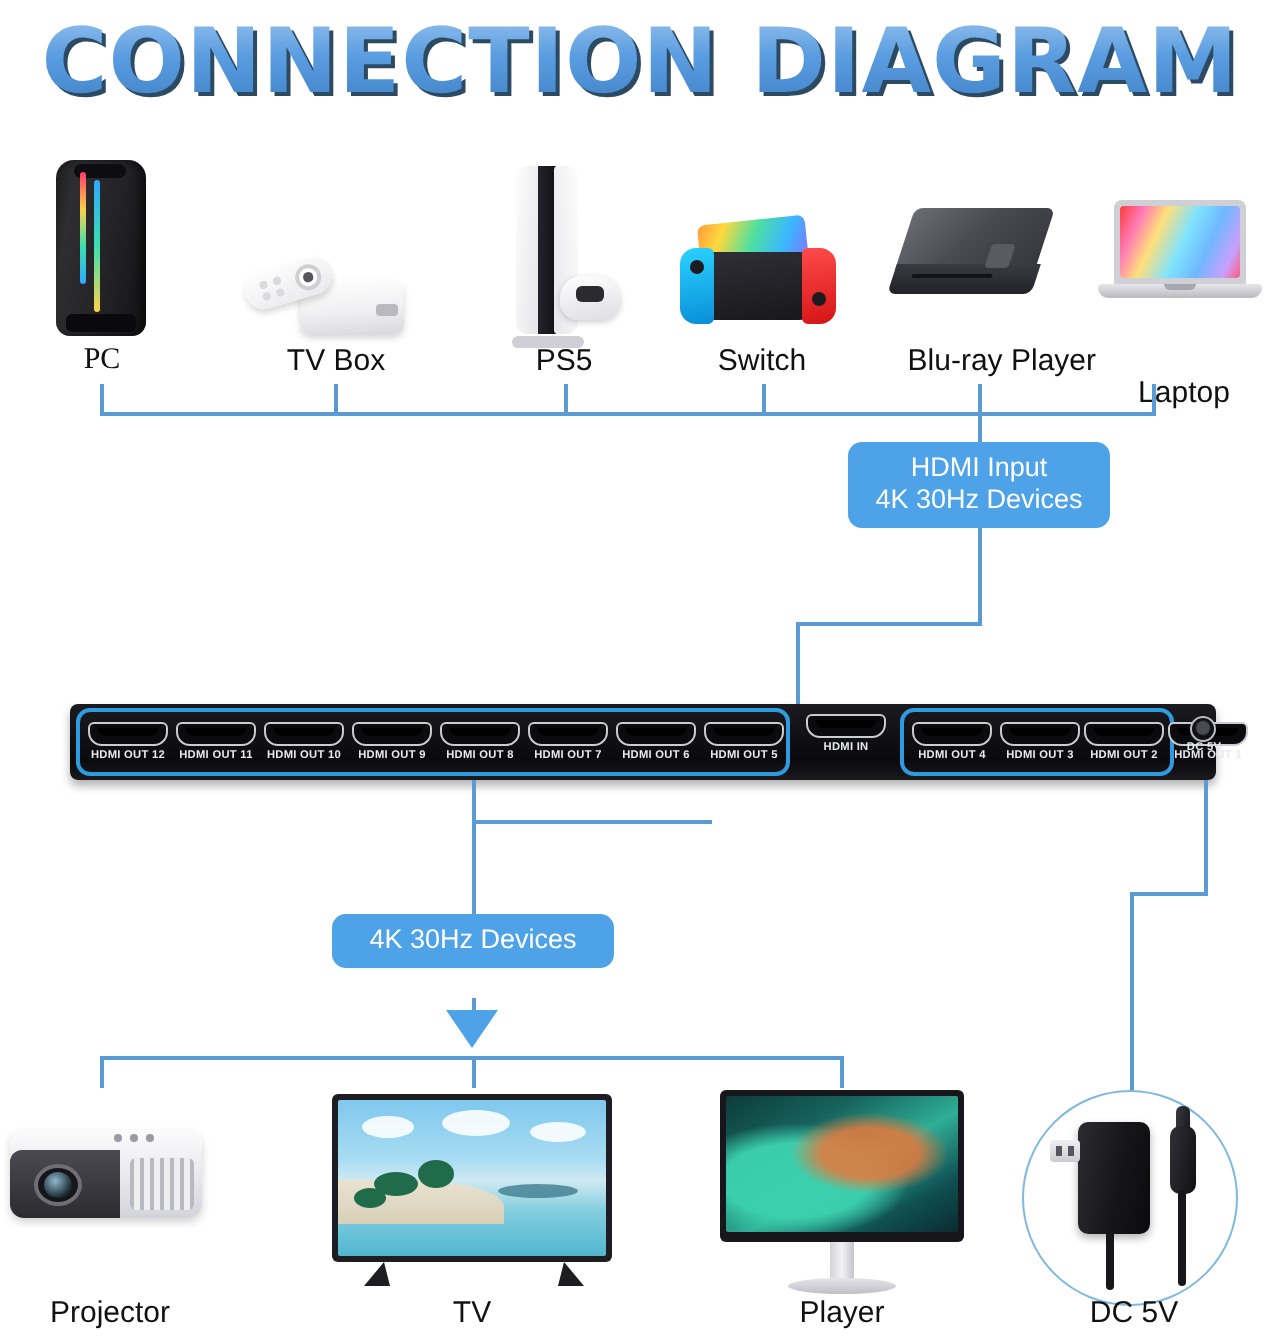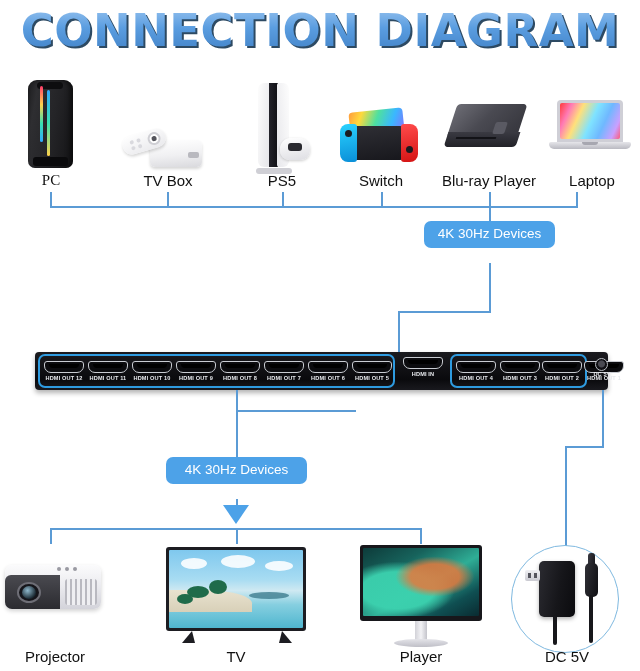--- a/index.html
+++ b/index.html
@@ -309,41 +309,42 @@
   </div>
 </div>
 <div class="dev-label" style="left:340px; top:172px; width:82px;">Switch</div>
 
 <div class="dev" style="left:448px; top:98px; width:80px; height:60px;">
   <div class="br-top"></div>
   <div class="br-front"></div>
   <div class="br-slot"></div>
   <div class="br-badge"></div>
 </div>
-<div class="dev-label" style="left:430px; top:172px; width:118px;">Blu-ray Player</div>
+<div class="dev-label" style="left:430px; top:172px; width:118px;text-align:right;">Blu-ray Player</div>
 
 <div class="dev" style="left:549px; top:98px; width:84px; height:56px;">
   <div class="lt-lid">
     <div class="lt-screen"></div>
   </div>
   <div class="lt-base"></div>
   <div class="lt-notch"></div>
 </div>
-<div class="dev-label" style="left:548px; top:172px; width:88px;">Laptop</div>
+<div class="dev-label" style="left:548px; top:188px; width:88px;">Laptop</div>
 
 <div class="line-h" style="left:50px; top:206px; width:528px;"></div>
 <div class="line-v" style="left:50px; top:192px; height:16px;"></div>
 <div class="line-v" style="left:167px; top:192px; height:16px;"></div>
 <div class="line-v" style="left:282px; top:192px; height:16px;"></div>
 <div class="line-v" style="left:381px; top:192px; height:16px;"></div>
 <div class="line-v" style="left:489px; top:192px; height:16px;"></div>
 <div class="line-v" style="left:576px; top:192px; height:16px;"></div>
 <div class="line-v" style="left:489px; top:206px; height:16px;"></div>
 
 <div class="tagbox" style="left:424px; top:221px; width:131px;">
+  <div>HDMI Input</div>
   <div>4K 30Hz Devices</div>
 </div>
 
 <div class="line-v" style="left:489px; top:263px; height:49px;"></div>
 <div class="line-h" style="left:398px; top:311px; width:93px;"></div>
 <div class="line-v" style="left:398px; top:311px; height:42px;"></div>
 
 <div id="splitter">
 
   <div class="port-group" style="left:3px; width:357px;">

